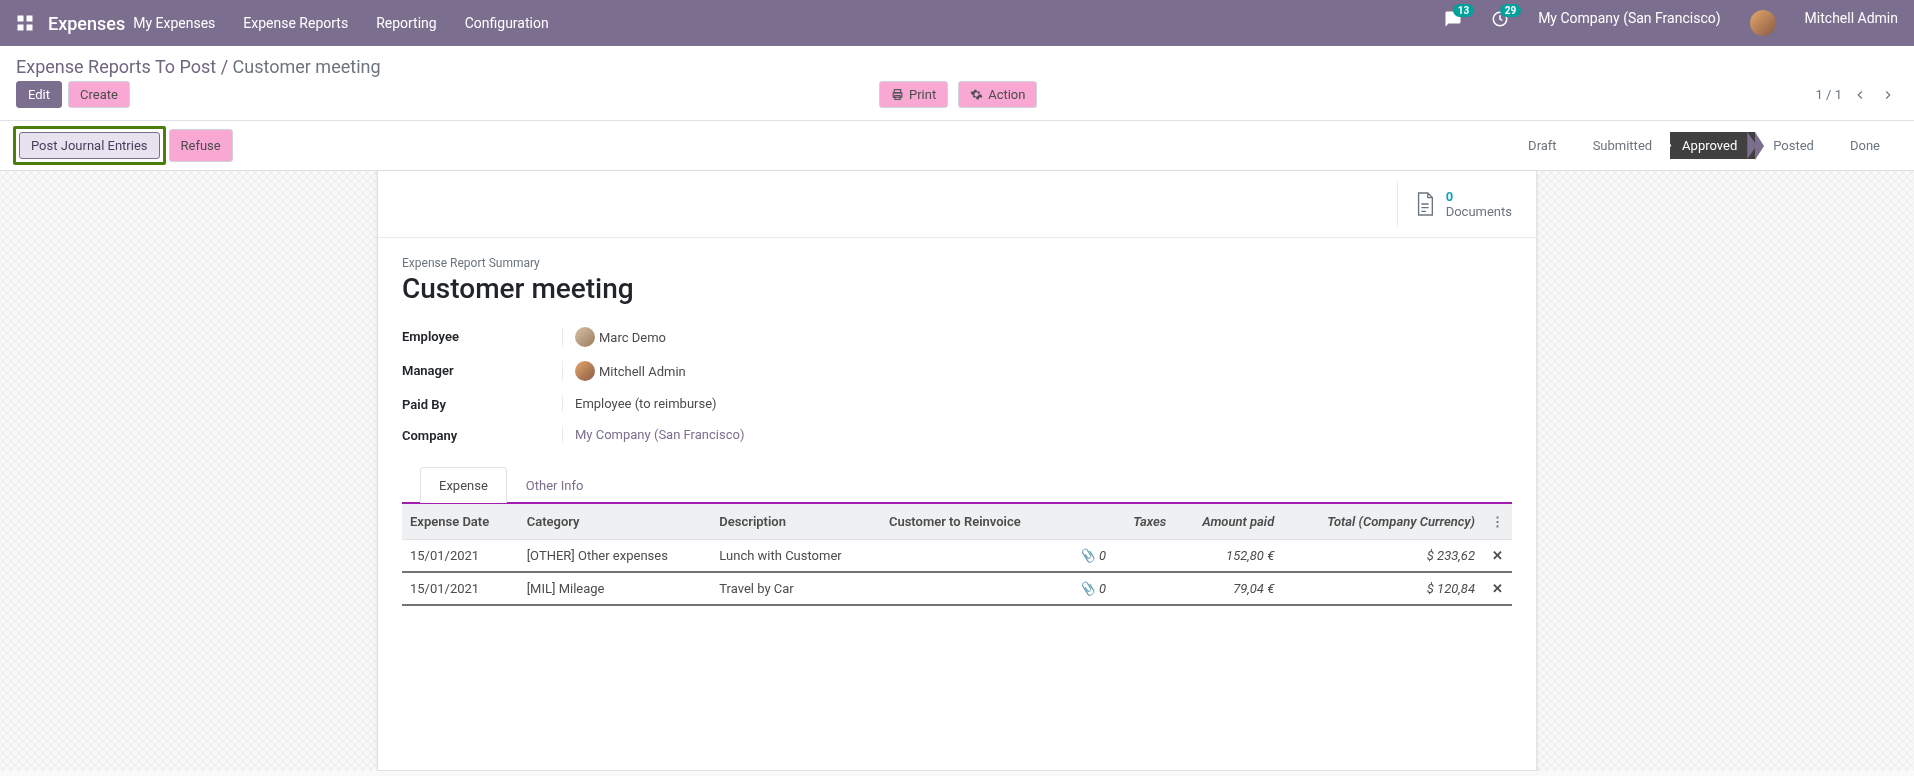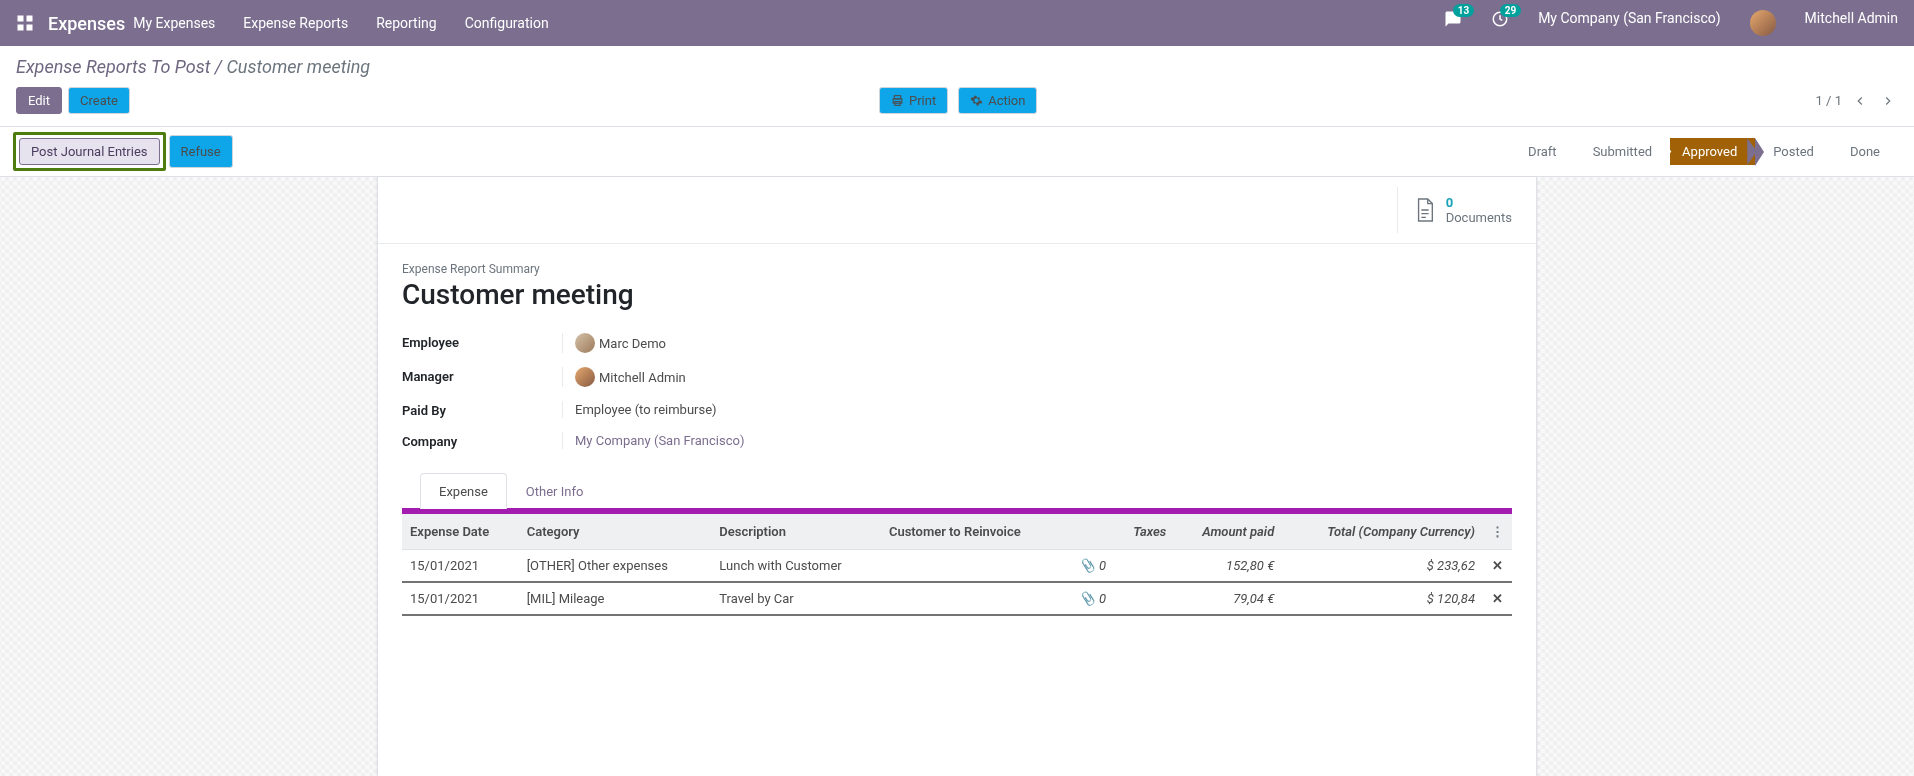--- a/index.html
+++ b/index.html
@@ -12,37 +12,37 @@
 .topnav .menu { display: flex; gap: 28px; flex: 1; }
 .topnav .menu a { color: #fff; text-decoration: none; font-size: 14px; }
 .nav-right { display: flex; gap: 29px; }
 .nav-badge { position: relative; }
 .nav-badge .badge { position: absolute; top: -6px; right: -12px; background: #00A09D; color: #fff; font-size: 10px; padding: 1px 5px; border-radius: 8px; font-weight: bold; }
 .company-name { font-size: 14px; }
 .avatar { width: 26px; height: 26px; border-radius: 50%; background: linear-gradient(135deg,#e6a86c,#875a44); display: inline-block; }
 
 
 .control-panel { background: #fff; border-bottom: 1px solid #dee2e6; padding: 10px 16px 12px 16px; }
-.breadcrumbs { font-size: 18px; margin-bottom: 10px; color: #6f6680; font-style: italic; }
+.breadcrumbs { font-size: 18px; margin-bottom: 4px; color: #6f6680; }
 .breadcrumbs .current { color: #6c757d; }
 .cp-row { display: flex; align-items: center; gap: 46px; }
 .cp-left { display: flex; gap: 6px; }
 .cp-center { flex: 1; display: flex; justify-content: center; gap: 10px; }
 .cp-right { display: flex; align-items: center; gap: 8px; color: #6c757d; margin-left: 29px; }
-.btn { border: 1px solid #ced4da; background: #0ea5e9; padding: 5px 11px; border-radius: 3px; font-size: 13px; cursor: pointer; color: #4c4c4c; display: inline-flex; align-items: center; gap: 5px; }
+.btn { border: 1px solid #ced4da; background: #f9a8d4; padding: 5px 11px; border-radius: 3px; font-size: 13px; cursor: pointer; color: #4c4c4c; display: inline-flex; align-items: center; gap: 5px; }
 .btn.primary { background: #7B6E8F; color: #fff; border-color: #7B6E8F; }
 .pager-arrow { width: 20px; height: 20px; color: #6c757d; cursor: pointer; display: inline-flex; align-items: center; justify-content: center; }
 
 
 .statusbar-row { background: #fff; border-bottom: 1px solid #dee2e6; padding: 8px 16px; display: flex; align-items: center; }
 .status-actions { display: flex; gap: 6px; }
 .highlight-box { border: 3px solid #4d7c0f; padding: 3px; margin: -3px; border-radius: 2px; }
 .status-steps { margin-left: auto; display: flex; align-items: center; }
 .step { color: #6c757d; padding: 6px 18px; position: relative; }
-.step.active { background: #a16207; color: #fff; padding-left: 12px; }
+.step.active { background: #404040; color: #fff; padding-left: 12px; }
 .step::after { content: ""; position: absolute; right: -8px; top: 0; bottom: 0; width: 16px; background: inherit; clip-path: polygon(0 0, 60% 50%, 0 100%); z-index:1;}
 .step.active::after { background: #7B6E8F; }
 .step:not(.active)::after { background: #fff; border-right:1px solid #ddd; }
 .step .arrow{position:absolute;right:-9px;top:50%;transform:translateY(-50%);width:0;height:0;border-top:14px solid transparent;border-bottom:14px solid transparent;border-left:9px solid #dee2e6;}
 .step.active .arrow{border-left-color:#7B6E8F;}
 .step:not(.active) .arrow{border-left-color:#fff;}
 .step .arrow-border{position:absolute;right:-10px;top:50%;transform:translateY(-50%);width:0;height:0;border-top:15px solid transparent;border-bottom:15px solid transparent;border-left:10px solid #ced4da;z-index:-1;}
 
 
 .sheet-wrap { display:flex; justify-content:center; padding:0 16px; background:repeating-conic-gradient(#f0f0f0 0% 25%, #f9f9f9 0% 50%) 50% / 8px 8px; min-height: 600px;}
@@ -53,21 +53,21 @@
 .sheet-body { padding: 18px 24px; }
 .label-small { color:#6c757d; font-size:12px; margin-bottom:2px;}
 .title { font-size:28px; font-weight:500; color:#212529; margin-bottom:22px;}
 .field-row { display:flex; margin-bottom:14px;}
 .field-label { width:160px; font-weight:600; color:#212529; font-size:13px; padding-top:2px;}
 .field-val { flex:1; border-left:1px solid #e9ecef; padding-left:12px; color:#4c4c4c; display:flex; align-items:center; gap:4px;}
 .field-val a { color:#7B6E8F; text-decoration:none;}
 .mini-avatar{width:20px;height:20px;border-radius:50%;background:linear-gradient(135deg,#d5c2a8,#9c7a5c);display:inline-block;}
 
 
-.tabs { display:flex; border-bottom:6px solid #a21caf; margin-top:24px;padding-left:18px;}
+.tabs { display:flex; border-bottom:2px solid #a21caf; margin-top:24px;padding-left:18px;}
 .tab { padding:10px 18px; color:#7B6E8F; cursor:pointer; border:1px solid transparent; border-bottom:none; margin-bottom:-1px; border-radius:4px 4px 0 0;}
 .tab.active { color:#4c4c4c; border-color:#dee2e6; background:#fff;}
 
 
 table { width:100%; border-collapse:collapse; margin-top:0;}
 th { text-align:left; padding:10px 8px; background:#eef0f2; border-bottom:1px solid #dee2e6; font-weight:600; color:#4c4c4c; font-size:13px;}
 th.right, td.right { text-align:right;font-style:italic;}
 td { padding:8px 8px; border-bottom:2px solid #737373; color:#4c4c4c;}
 .attach-icon{color:#6c757d;}
 .row-x { color:#4c4c4c; cursor:pointer; font-weight:bold;}

